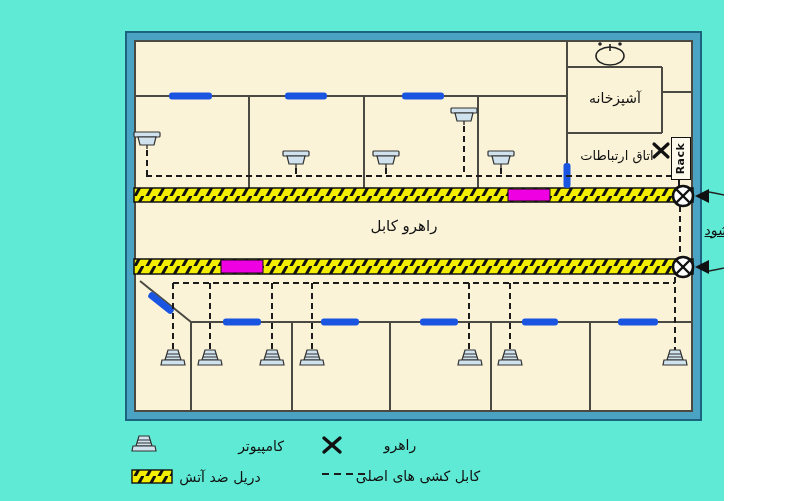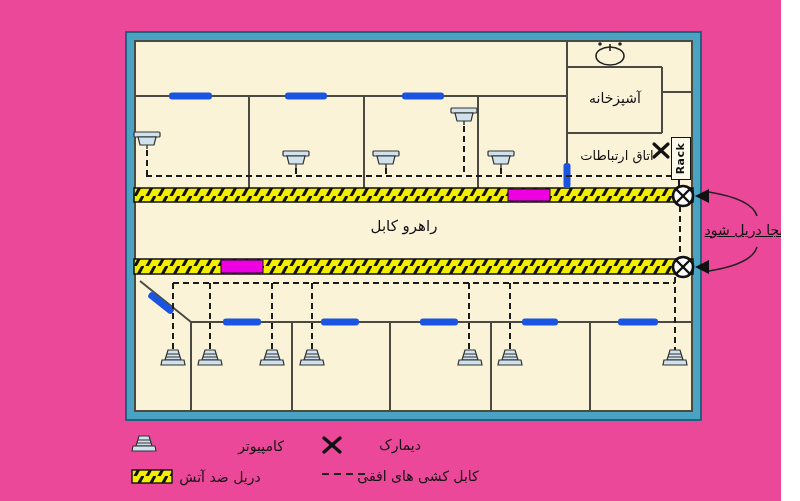--- a/index.html
+++ b/index.html
@@ -1,16 +1,16 @@
 <!DOCTYPE html>
 <html><head>
 <meta charset="utf-8">
 <style>
   html,body{margin:0;padding:0;background:#fff;}
-  .canvas{position:relative;width:781px;height:501px;background:#ec4899;overflow:hidden;
+  .canvas{position:relative;width:724px;height:501px;background:#5eead4;overflow:hidden;
           font-family:"DejaVu Sans",sans-serif;color:#111;}
   .plan-border{position:absolute;left:125px;top:31px;width:577px;height:390px;
                background:#4aa3c2;border:2px solid #1b637f;box-sizing:border-box;}
   .floor{position:absolute;left:134px;top:40px;width:559px;height:372px;
          background:#faf3d8;border:2px solid #4a4a42;box-sizing:border-box;}
   svg.overlay{position:absolute;left:0;top:0;width:800px;height:501px;pointer-events:none;}
   .lbl{position:absolute;direction:rtl;white-space:nowrap;color:#111;
        transform:translate(-50%,-50%);text-align:center;}
   .rack-box{position:absolute;left:671px;top:137px;width:20px;height:43px;
             background:#fdfaec;border:1.5px solid #111;box-sizing:border-box;
@@ -153,17 +153,17 @@
 
   <div class="lbl" style="left:615px;top:98px;font-size:14px;">آشپزخانه</div>
   <div class="lbl" style="left:617px;top:155px;font-size:13px;">اتاق ارتباطات</div>
   <div class="lbl" style="left:404px;top:226px;font-size:15px;">راهرو کابل</div>
   <div class="lbl" style="left:748px;top:230px;font-size:14px;text-decoration:underline;">اینجا دریل شود</div>
   <div class="rack-box">
     <span>Rack</span>
   </div>
 
   <div class="lbl" style="left:213px;top:446px;font-size:14px;margin-left:48px;">کامپیوتر</div>
-  <div class="lbl" style="left:400px;top:445px;font-size:14px;">دیمارک</div>
+  <div class="lbl" style="left:400px;top:445px;font-size:14px;">راهرو</div>
   <div class="lbl" style="left:220px;top:477px;font-size:14px;">دریل ضد آتش</div>
-  <div class="lbl" style="left:418px;top:476px;font-size:14px;">کابل کشی های افقی</div>
+  <div class="lbl" style="left:418px;top:476px;font-size:14px;">کابل کشی های اصلی</div>
 
 </div>
 
 </body></html>

